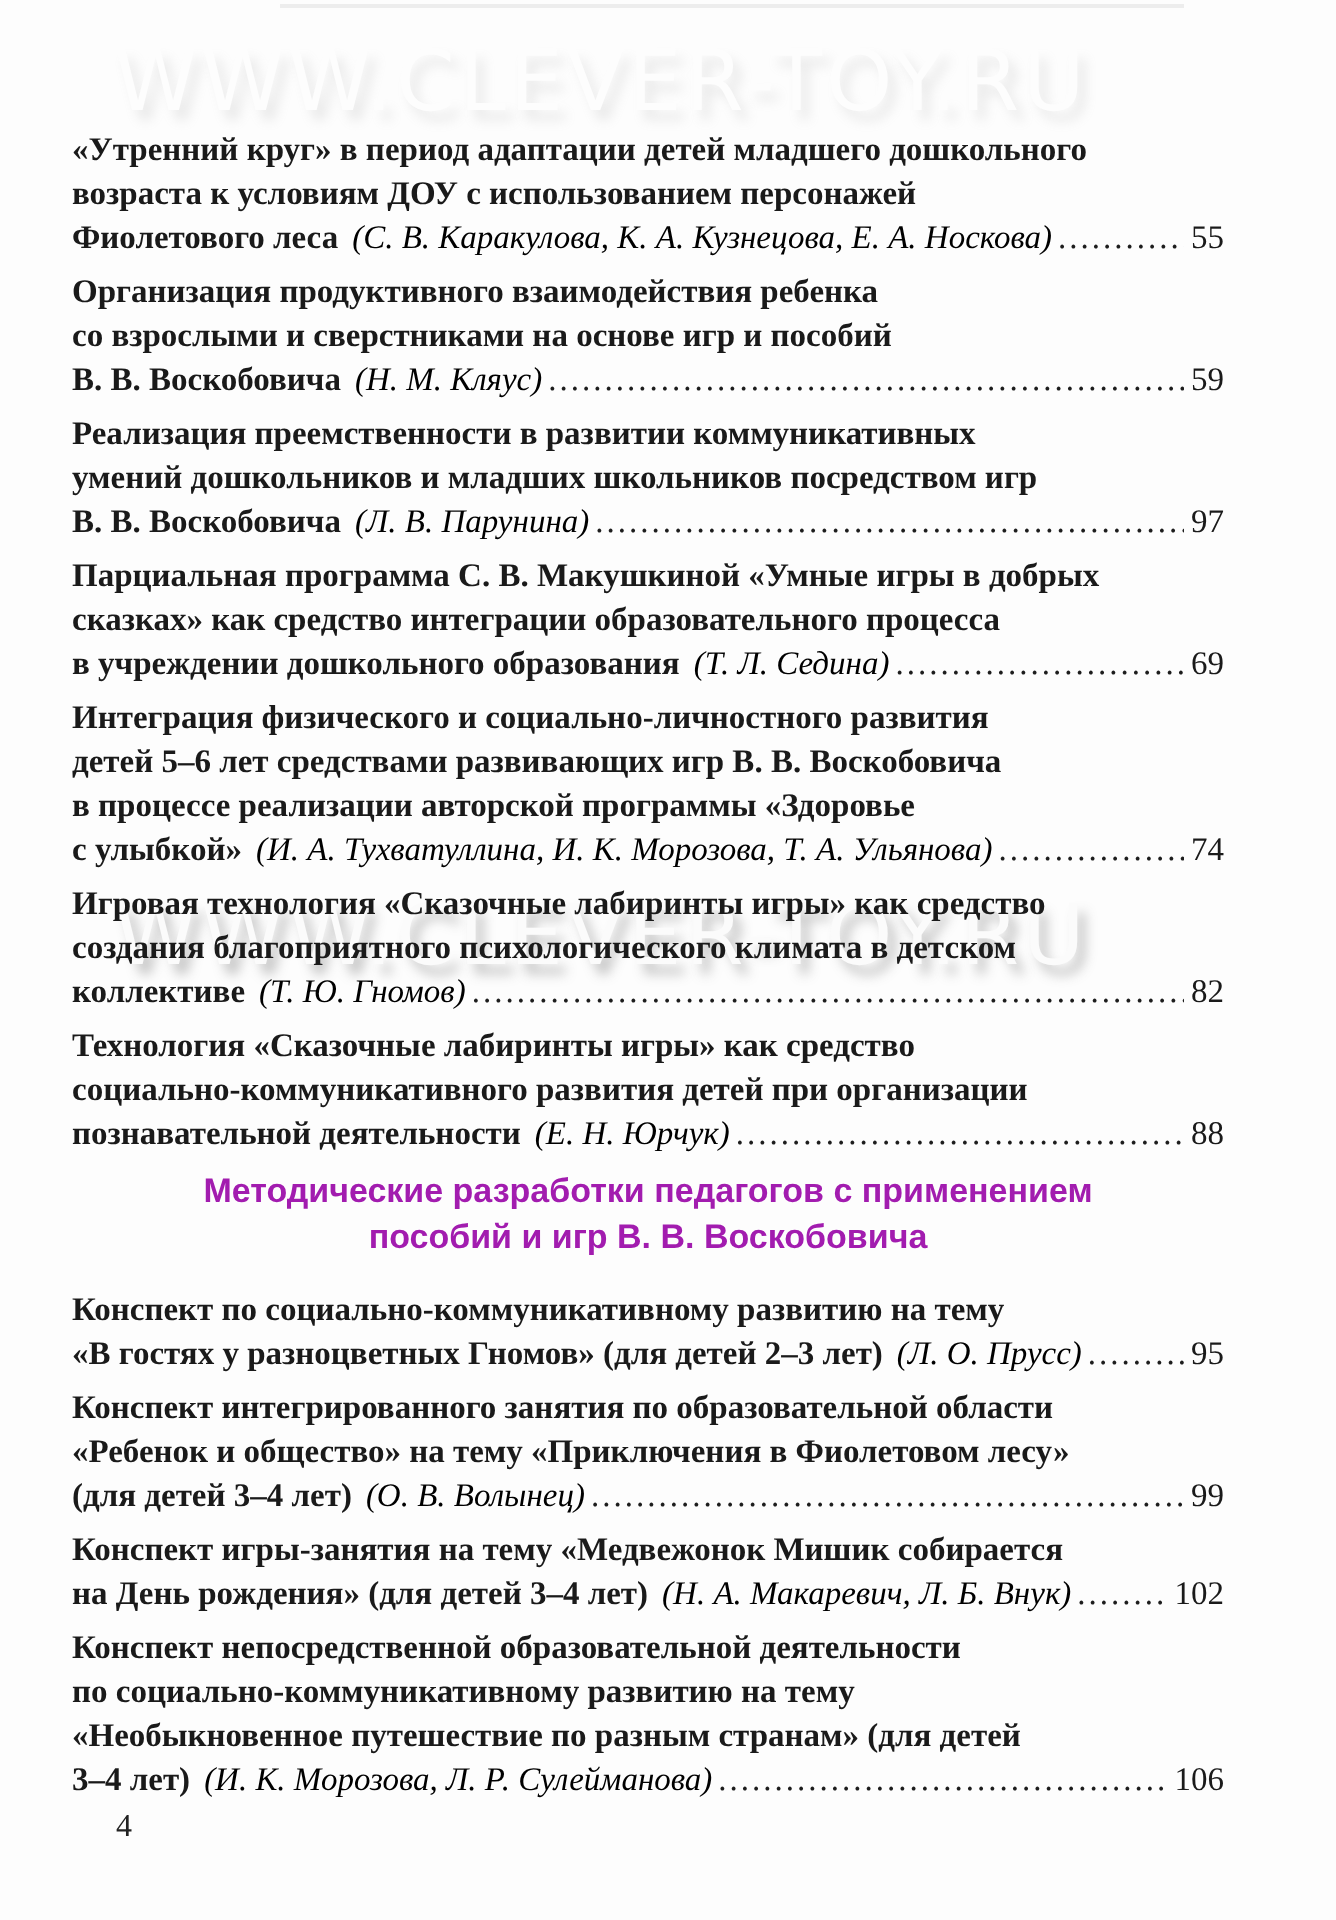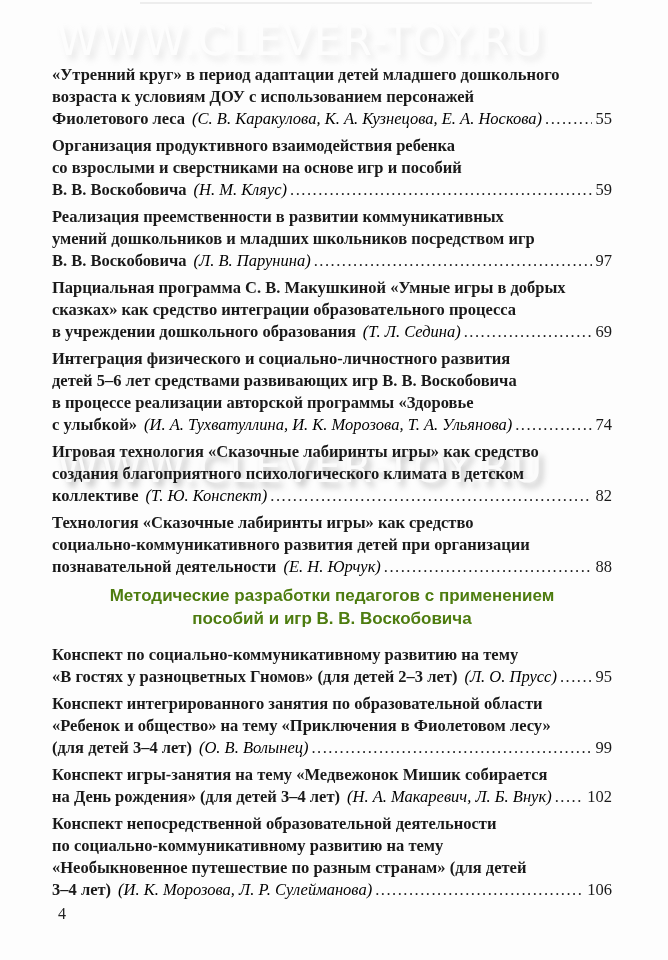--- a/index.html
+++ b/index.html
@@ -35,21 +35,21 @@
   }
   .wm-top {
     top: 16px; left: 57px;
     font-size: 42px;
     color: #fdfdfd;
     text-shadow: 4px 5px 6px rgba(150,150,150,0.20);
   }
   .content {
     position: relative;
     z-index: 2;
-    padding: 64px 56px 0 52px;
+    padding: 64px 56px 0 36px;
   }
   .toc-entry {
     font-family: "Liberation Serif", "DejaVu Serif", serif;
     font-size: 16.5px;
     line-height: 22px;
     font-weight: 700;
     color: #1a1a1a;
     margin-bottom: 5px;
   }
   .pre-lines { white-space: nowrap; }
@@ -73,21 +73,21 @@
   .leader::after {
     content: "..........................................................................................................................";
   }
   .pg { font-weight: 400; margin-left: 4px; }
   .section-heading {
     font-family: "Liberation Sans", "DejaVu Sans", sans-serif;
     font-size: 17px;
     line-height: 23px;
     font-weight: 700;
     text-align: center;
-    color: #4d7c0f;
+    color: #a21caf;
     margin: 6px 0 14px 0;
   }
   .page-number {
     position: absolute;
     z-index: 2;
     left: 58px; top: 905px;
     font-family: "Liberation Serif", "DejaVu Serif", serif;
     font-size: 16px;
     color: #222222;
   }
@@ -147,21 +147,21 @@
       <span class="authors">(И. А. Тухватуллина, И. К. Морозова, Т. А. Ульянова)</span>
       <span class="leader"></span>
       <span class="pg">74</span>
     </div>
   </div>
 
   <div class="toc-entry">
     <div class="pre-lines">Игровая технология «Сказочные лабиринты игры» как средство<br>создания благоприятного психологического климата в детском</div>
     <div class="entry-last">
       <span class="t-end">коллективе</span>
-      <span class="authors">(Т. Ю. Конспект)</span>
+      <span class="authors">(Т. Ю. Гномов)</span>
       <span class="leader"></span>
       <span class="pg">82</span>
     </div>
   </div>
 
   <div class="toc-entry">
     <div class="pre-lines">Технология «Сказочные лабиринты игры» как средство<br>социально-коммуникативного развития детей при организации</div>
     <div class="entry-last">
       <span class="t-end">познавательной деятельности</span>
       <span class="authors">(Е. Н. Юрчук)</span>

